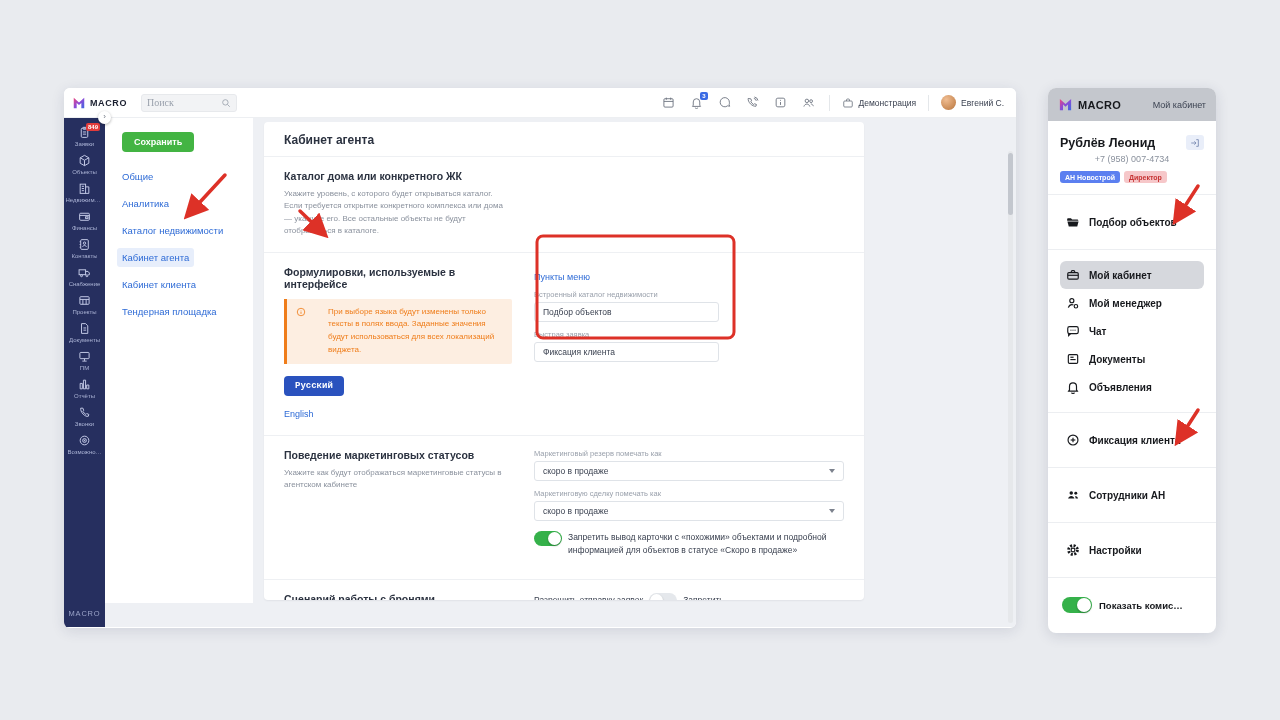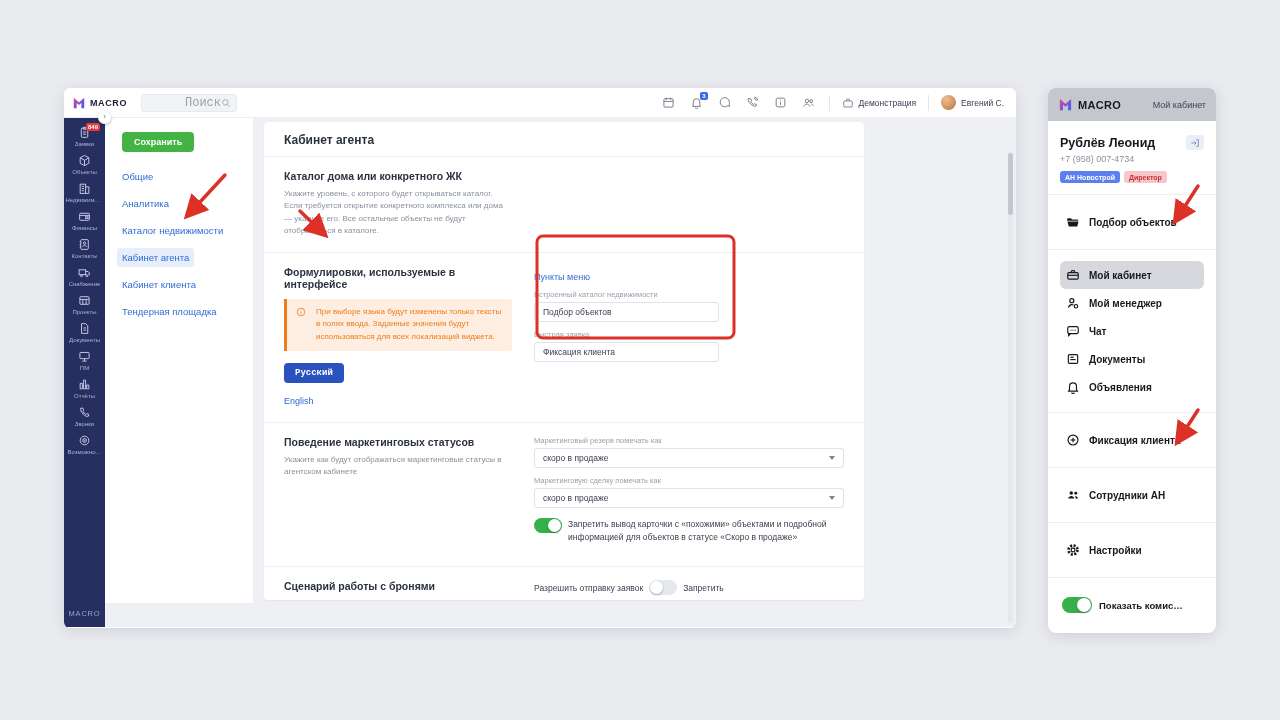--- a/index.html
+++ b/index.html
@@ -10,22 +10,22 @@
   .app-window { position:absolute; left:64px; top:88px; width:952px; height:540px;
     background:#fff; border-radius:6px; box-shadow:0 3px 14px rgba(35,45,80,.12); overflow:hidden; }
 
   .top-bar { height:30px; display:flex; align-items:center; padding:0 10px 0 8px;
     border-bottom:1px solid #edeff2; background:#fff; position:relative; z-index:4; }
   .logo { display:flex; align-items:center; gap:4px; margin-right:14px; }
   .logo svg { width:14px; height:14px; }
   .logo-text { font-size:9px; font-weight:bold; letter-spacing:.6px; color:#1b2030; }
   .search-box { width:96px; height:18px; background:#f2f3f5; border:1px solid #e7e9ec; border-radius:3px;
     display:flex; align-items:center; padding:0 5px; }
-  .search-box input { flex:1; border:none; outline:none; background:transparent; font-size:12px; color:#3a4150; width:70px;
-    font-family:Liberation Mono, monospace;text-align:right; }
+  .search-box input { flex:1; border:none; outline:none; background:transparent; font-size:10px; color:#3a4150; width:70px;
+    font-family:Liberation Serif, serif; }
   .search-box input::placeholder { color:#9aa1ac; }
   .hdr-right { margin-left:auto; display:flex; align-items:center; }
   .hdr-icons { display:flex; align-items:center; gap:15px; margin-right:14px; }
   .hicon { width:13px; height:13px; color:#6f7682; position:relative; display:flex; }
   .hicon svg { width:13px; height:13px; }
   .hbadge { position:absolute; top:-4px; right:-5px; background:#3b6be4; color:#fff; font-size:6px;
     line-height:8px; padding:0 2px; border-radius:2px; font-weight:bold; }
   .hdr-div { width:1px; height:16px; background:#e4e7ea; margin:0 12px 0 0; }
   .chip { display:flex; align-items:center; gap:5px; font-size:8.5px; color:#3a4150; margin-right:12px; }
   .chip svg { width:12px; height:12px; color:#6f7682; }
@@ -71,21 +71,21 @@
   .sec-desc { font-size:8px; color:#8a919d; line-height:1.55; }
   .field-label { font-size:7.5px; color:#9aa1ac; margin-bottom:3px; }
   .select, .tinput { height:20px; border:1px solid #dfe3e8; border-radius:3px; font-size:8.5px; color:#3a4150;
     display:flex; align-items:center; padding:0 8px; background:#fff; margin-bottom:8px; cursor:pointer; }
   .select { justify-content:space-between; }
   .select.gray { background:#eceef1; }
   .caret { width:0; height:0; border-left:3px solid transparent; border-right:3px solid transparent;
     border-top:4px solid #7c828d; }
   .mag svg { width:10px; height:10px; color:#8a919d; }
   .warn { background:#fdeee1; border-left:3px solid #ef7d1a; color:#ef7d1a; font-size:8px; line-height:1.6;
-    padding:7px 9px; margin:9px 0 10px; display:flex; gap:10px; border-radius:0 2px 2px 0; }
+    padding:7px 9px; margin:9px 0 10px; display:flex; gap:22px; border-radius:0 2px 2px 0; }
   .warn svg { width:10px; height:10px; flex:none; margin-top:1px; }
   .btn-blue { background:#2a52be; color:#fff; font-size:9px; font-weight:bold; padding:5px 11px; border-radius:4px;
     border:none; cursor:pointer; width:fit-content; font-family:Liberation Mono, monospace; }
   .link { color:#2e6bd6; font-size:9px; cursor:pointer; }
   .lang-other { display:inline-block; margin-top:13px; }
   .tg { width:28px; height:15px; border-radius:8px; background:#e5e8ec; position:relative; flex:none; cursor:pointer; }
   .tg::after { content:""; position:absolute; width:13px; height:13px; border-radius:50%; background:#fff; top:1px;
     left:1px; box-shadow:0 1px 2px rgba(0,0,0,.3); }
   .tg.on { background:#35b14a; }
   .tg.on::after { left:auto; right:1px; }
@@ -97,21 +97,21 @@
   .scrollbar { position:absolute; right:3px; top:33px; bottom:4px; width:5px; border-radius:3px; background:#e6e8eb; }
   .scroll-thumb { position:absolute; top:2px; left:0; width:5px; height:62px; border-radius:3px; background:#c3c7ce; }
 
   
   .preview { position:absolute; left:1048px; top:88px; width:168px; height:545px; background:#fff; border-radius:8px;
     box-shadow:0 3px 14px rgba(35,45,80,.14); overflow:hidden; }
   .pv-header { height:33px; background:#c4c7cd; display:flex; align-items:center; padding:0 10px; gap:5px; }
   .pv-header svg { width:15px; height:15px; }
   .pv-logo-text { font-size:11px; font-weight:bold; color:#17191d; letter-spacing:.3px; }
   .pv-header-title { margin-left:auto; font-size:9px; color:#3c4352; }
-  .pv-body { padding:14px 12px 0; }
+  .pv-body { padding:14px 12px 0;text-align:center; }
   .pv-name-row { display:flex; align-items:center; justify-content:space-between; }
   .pv-name { font-size:12.5px; font-weight:bold; color:#17191d; }
   .pv-exit { width:18px; height:15px; background:#e9eef9; border-radius:3px; display:flex; align-items:center;
     justify-content:center; color:#7d8db3; cursor:pointer; }
   .pv-exit svg { width:10px; height:10px; }
   .pv-phone { font-size:9px; color:#8a919d; margin-top:4px; }
   .pv-badges { display:flex; gap:4px; margin-top:7px; }
   .pv-badge { font-size:7px; font-weight:bold; padding:2.5px 5px; border-radius:3px; }
   .pv-badge.blue { background:#5b7ff0; color:#fff; }
   .pv-badge.red { background:#f6c7c9; color:#c63434; }

